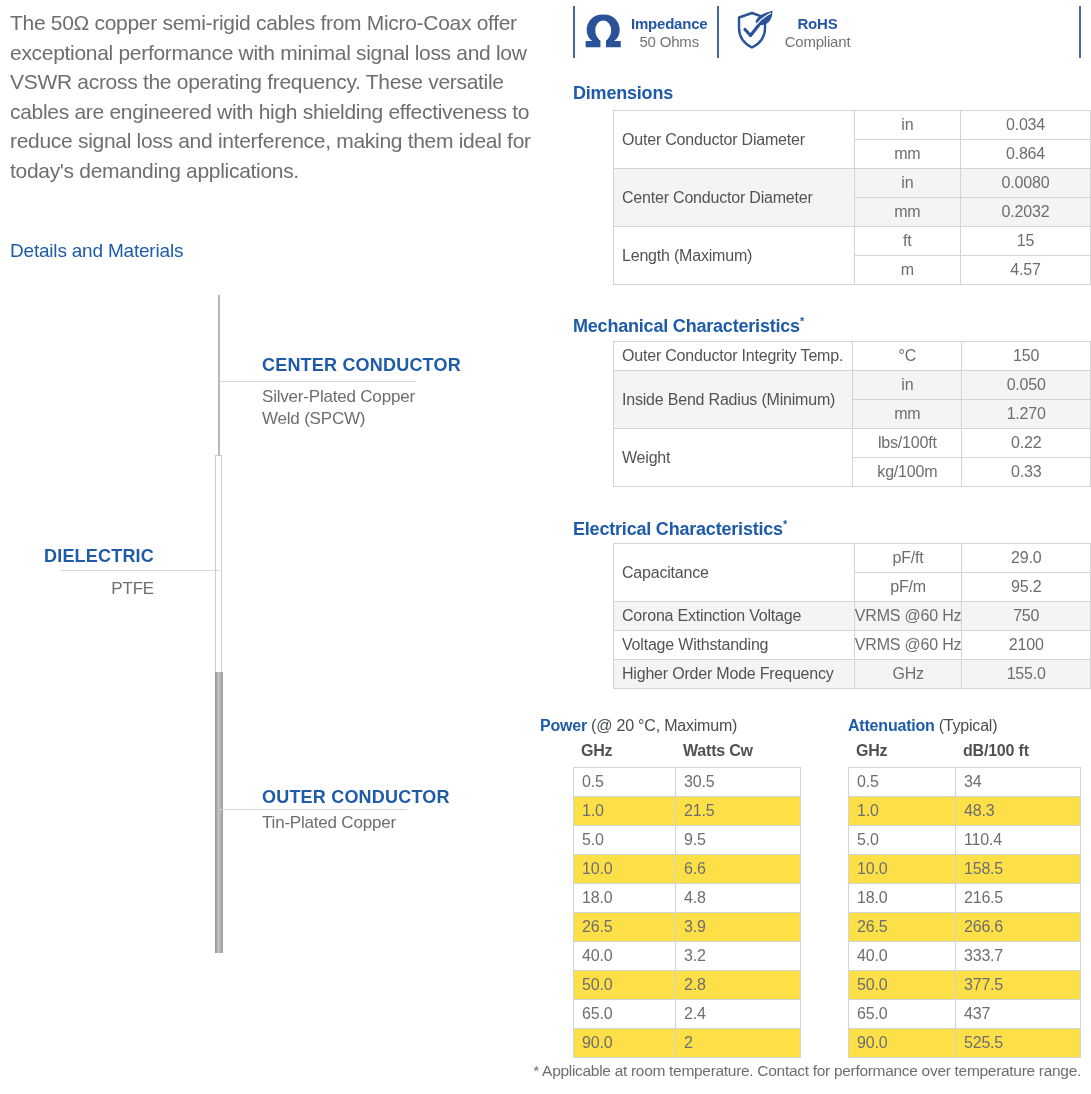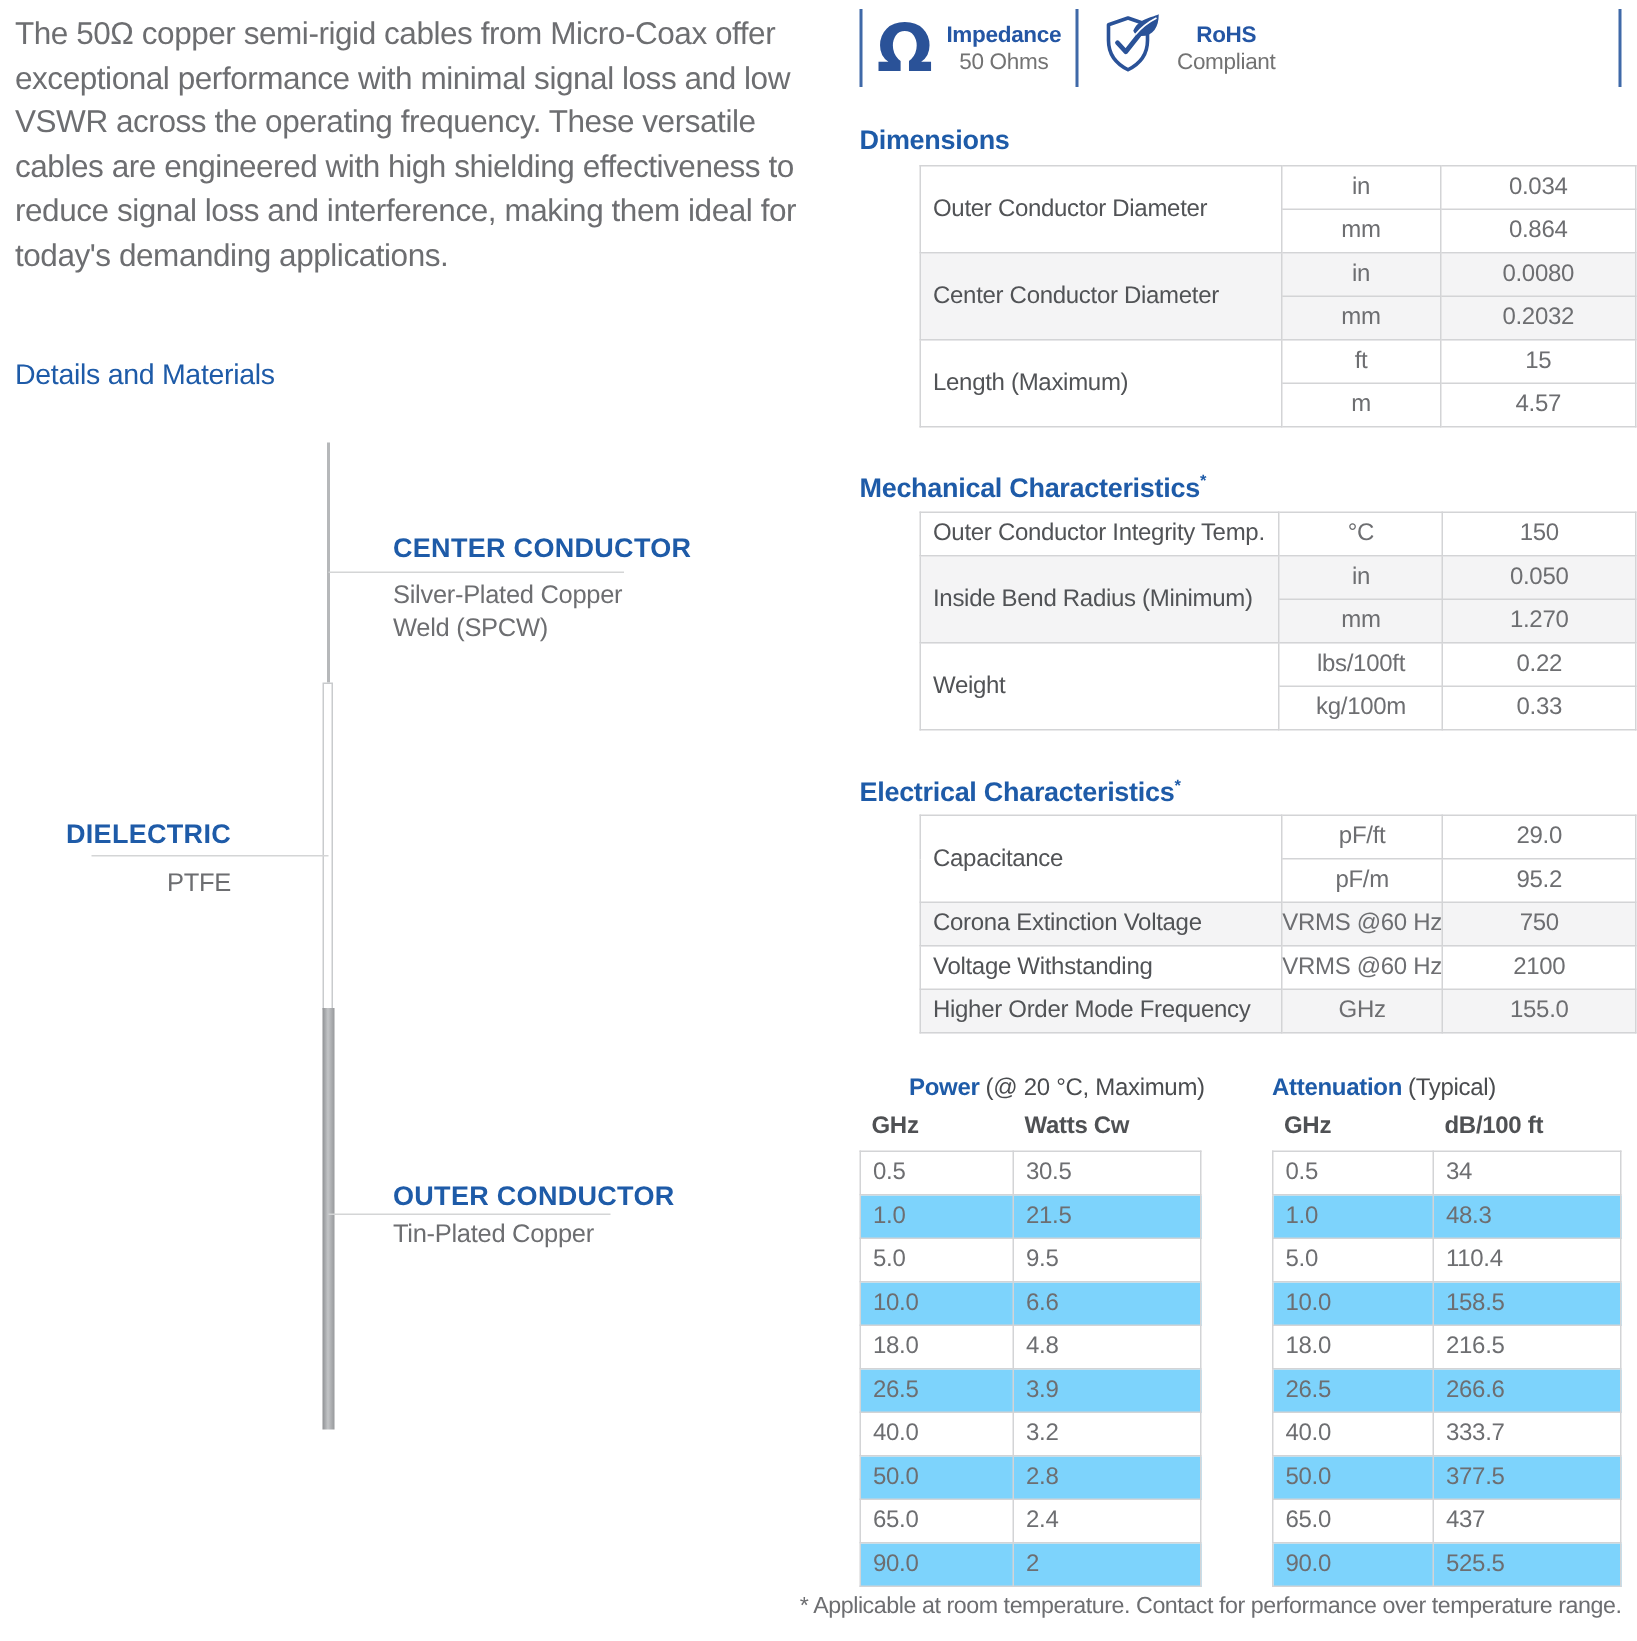--- a/index.html
+++ b/index.html
@@ -53,33 +53,33 @@
   
   table.spec { position:absolute; left:573px; border-collapse:collapse; table-layout:fixed; background:#fff;margin-left:40px; }
   .t-dims { top:110px; } .t-mech { top:341px; } .t-elec { top:543px; }
   .spec td { border:1px solid #d3d4d6; height:29px; font-size:16px; letter-spacing:-0.2px; }
   .spec td.lbl  { color:#515356; padding:0 8px; }
   .spec td.unit { text-align:center; color:#6d6e71; }
   .spec td.val  { text-align:center; color:#6d6e71; }
   .spec tr.alt  { background:#f4f4f5; }
   
   .freq-head { position:absolute; top:717px; font-size:16px; letter-spacing:-0.2px; }
-  .fh-power { left:606px; } .fh-atten { left:848px; }
+  .fh-power { left:540px; } .fh-atten { left:848px; }
   .freq-head .fh-main { font-weight:bold; color:#1e5ba8; }
   .freq-head .fh-suffix { color:#4a4c4f; margin-left:4px; }
   .freq-cols { position:absolute; top:742px; display:flex; font-size:16px;
                font-weight:bold; color:#4f5154; letter-spacing:-0.2px; }
   .fc-power { left:573px; } .fc-atten { left:848px; }
   .fc-power .c1 { width:102px; padding-left:8px; } .fc-power .c2 { padding-left:8px; }
   .fc-atten .c1 { width:107px; padding-left:8px; } .fc-atten .c2 { padding-left:8px; }
   table.freq { position:absolute; top:767px; border-collapse:collapse; table-layout:fixed; background:#fff; }
   .t-power { left:573px; } .t-atten { left:848px; }
   .freq td { border:1px solid #d3d4d6; height:29px; font-size:16px; color:#6d6e71;
              padding:0 8px; letter-spacing:-0.2px; }
-  .freq tr.alt { background:#7dd3fc; }
+  .freq tr.alt { background:#fde047; }
   
   .footnote { position:absolute; right:10px; top:1062px; font-size:15.5px;
               color:#6d6e71; letter-spacing:-0.3px; }
 </style>
 </head>
 <body>
 
 <p class="para">The 50Ω copper semi-rigid cables from Micro-Coax offer exceptional performance with minimal signal loss and low VSWR across the operating frequency. These versatile cables are engineered with high shielding effectiveness to reduce signal loss and interference, making them ideal for today's demanding applications.</p>
 
 <div class="badges">

